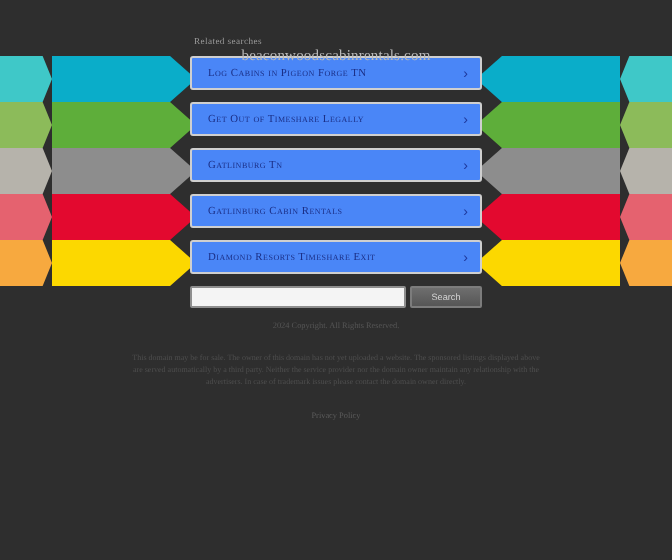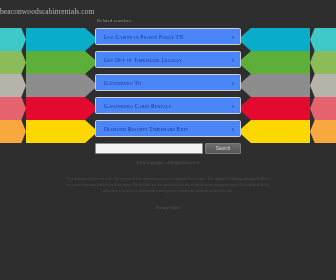--- a/index.html
+++ b/index.html
@@ -19,24 +19,24 @@
     position: absolute;
     inset: 0;
     width: 336px;
     height: 280px;
     background: #2e2e2e;
   }
 
   
   #header {
     position: absolute;
-    top: 0; left: 0;
+    top: 16px; left: 0;
     width: 336px;
     height: 26px;
-    text-align: left;
+    text-align: center;
     z-index: 40;
   }
   #domain-title {
     margin: 0;
     padding-top: 7px;
     font-size: 7.5px;
     line-height: 9px;
     font-weight: normal;
     letter-spacing: 0.1px;
     color: #b9b9b9;

